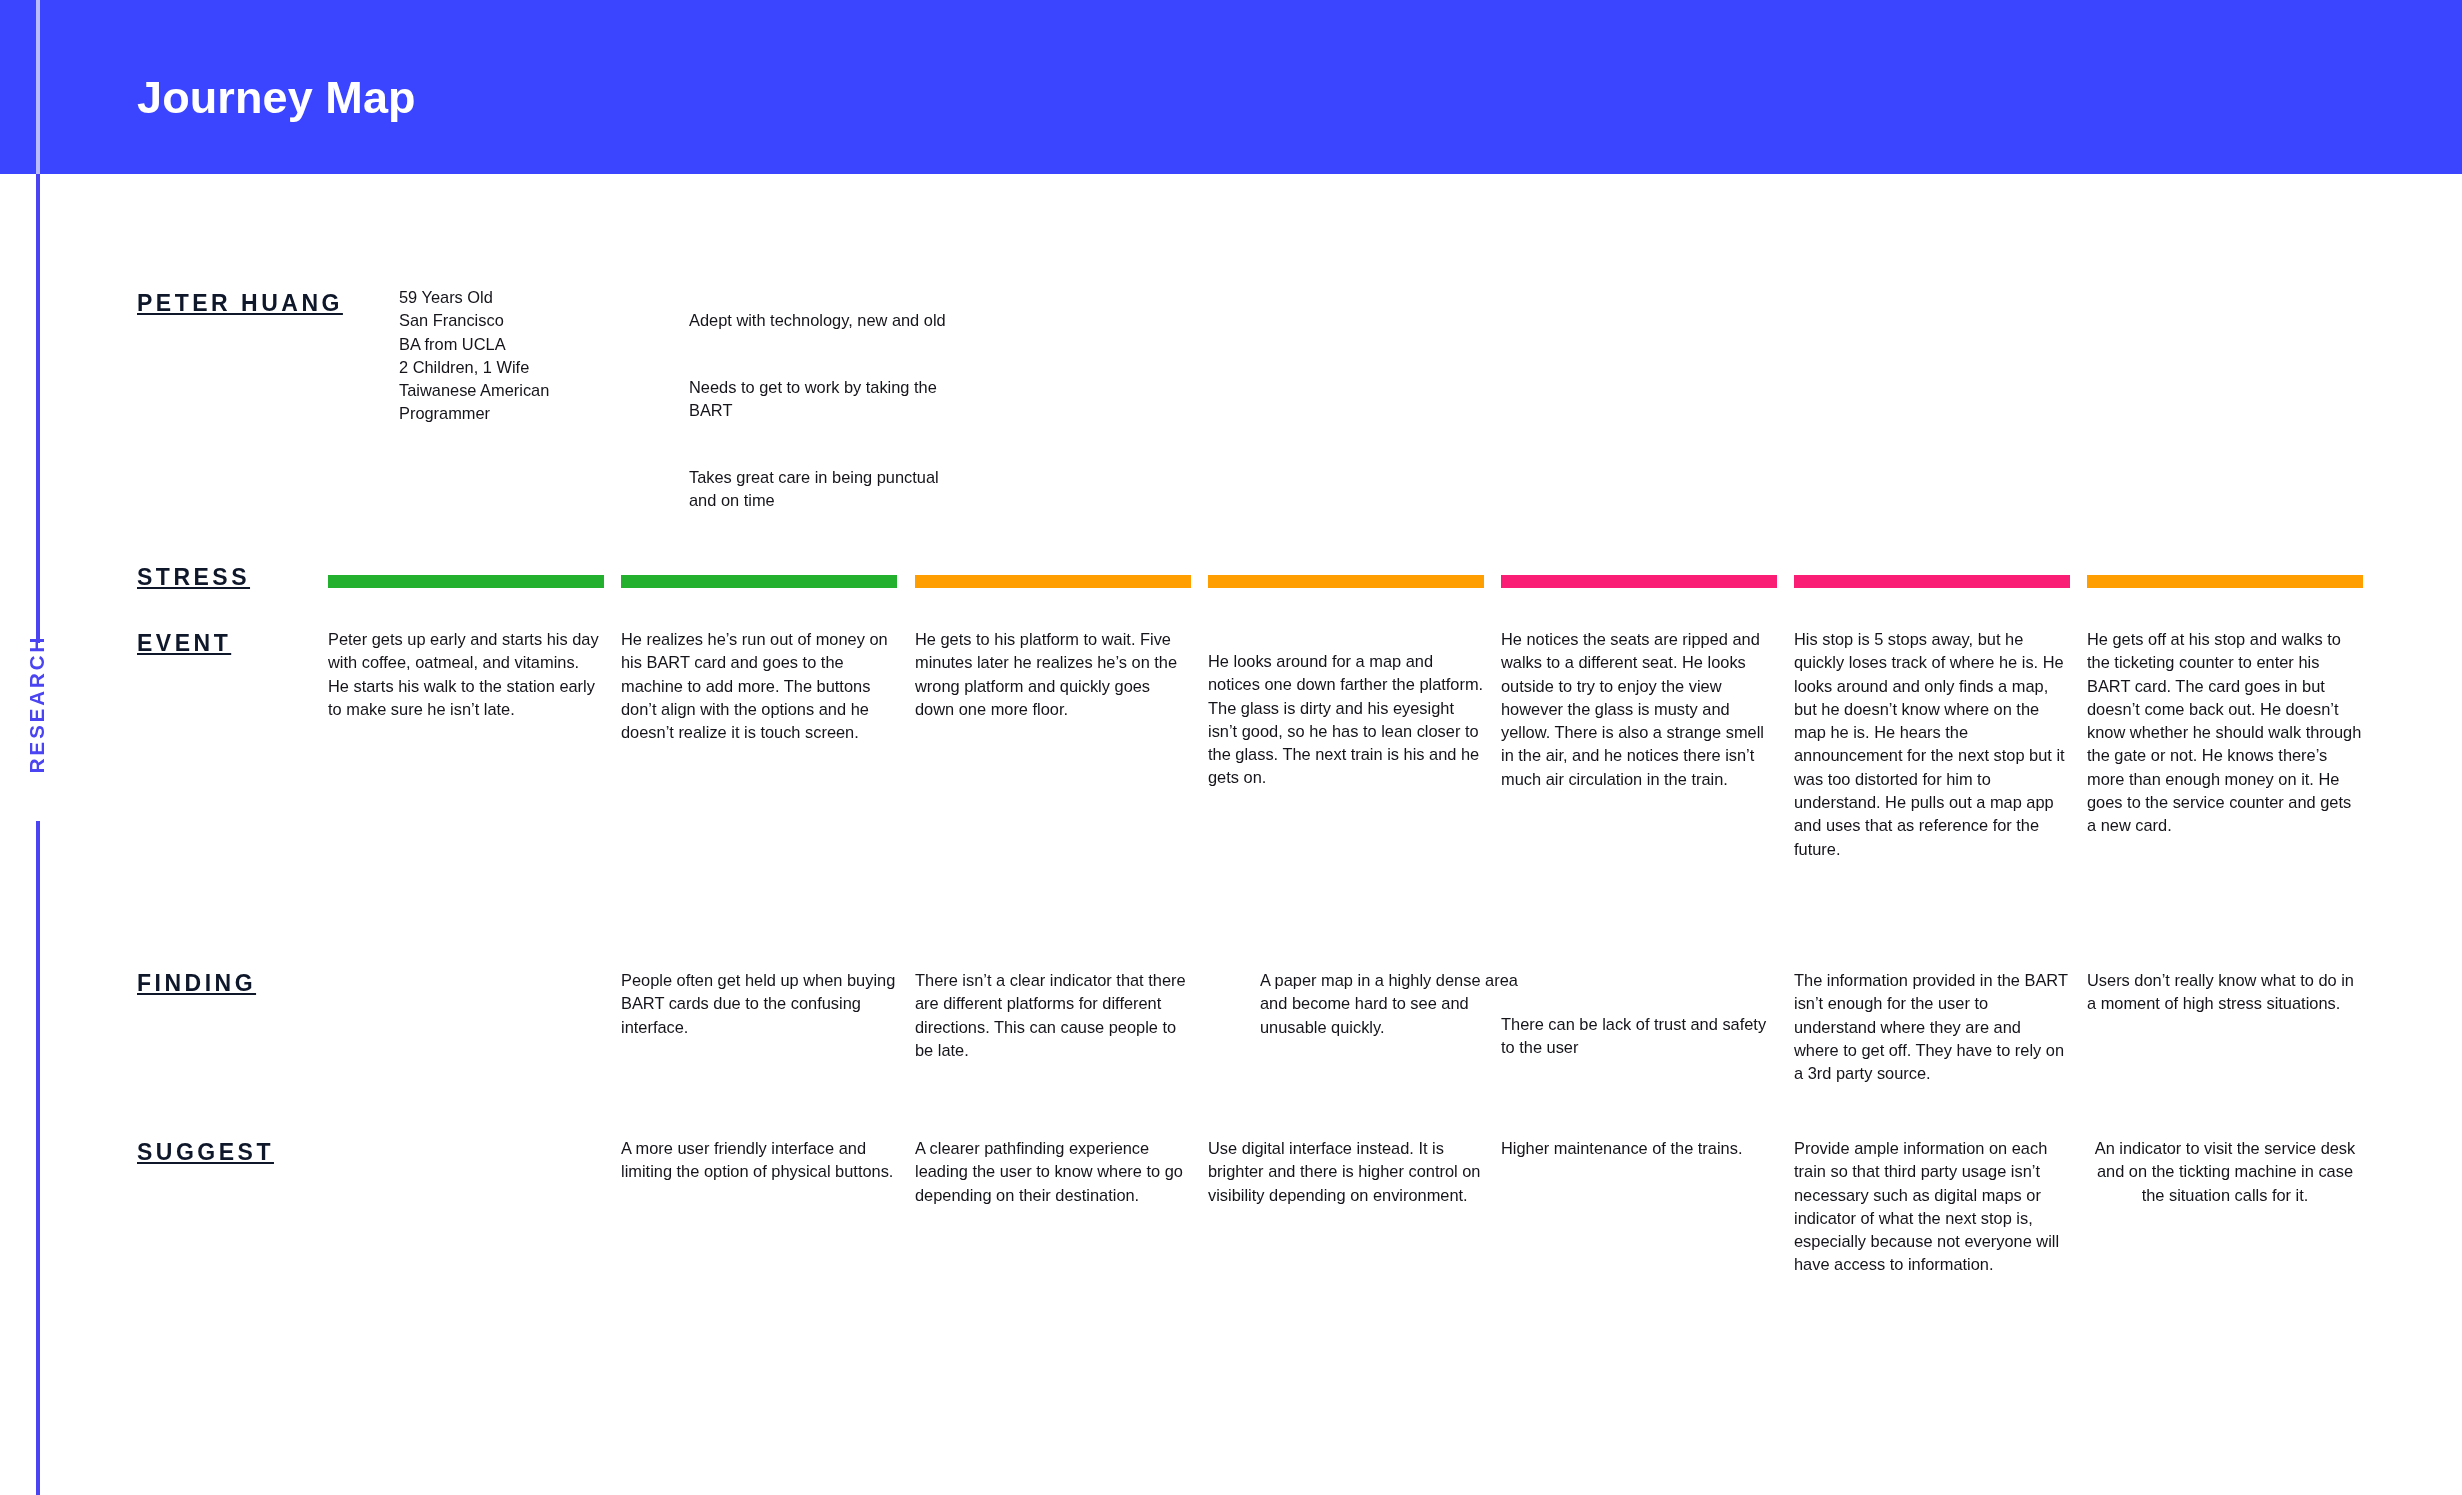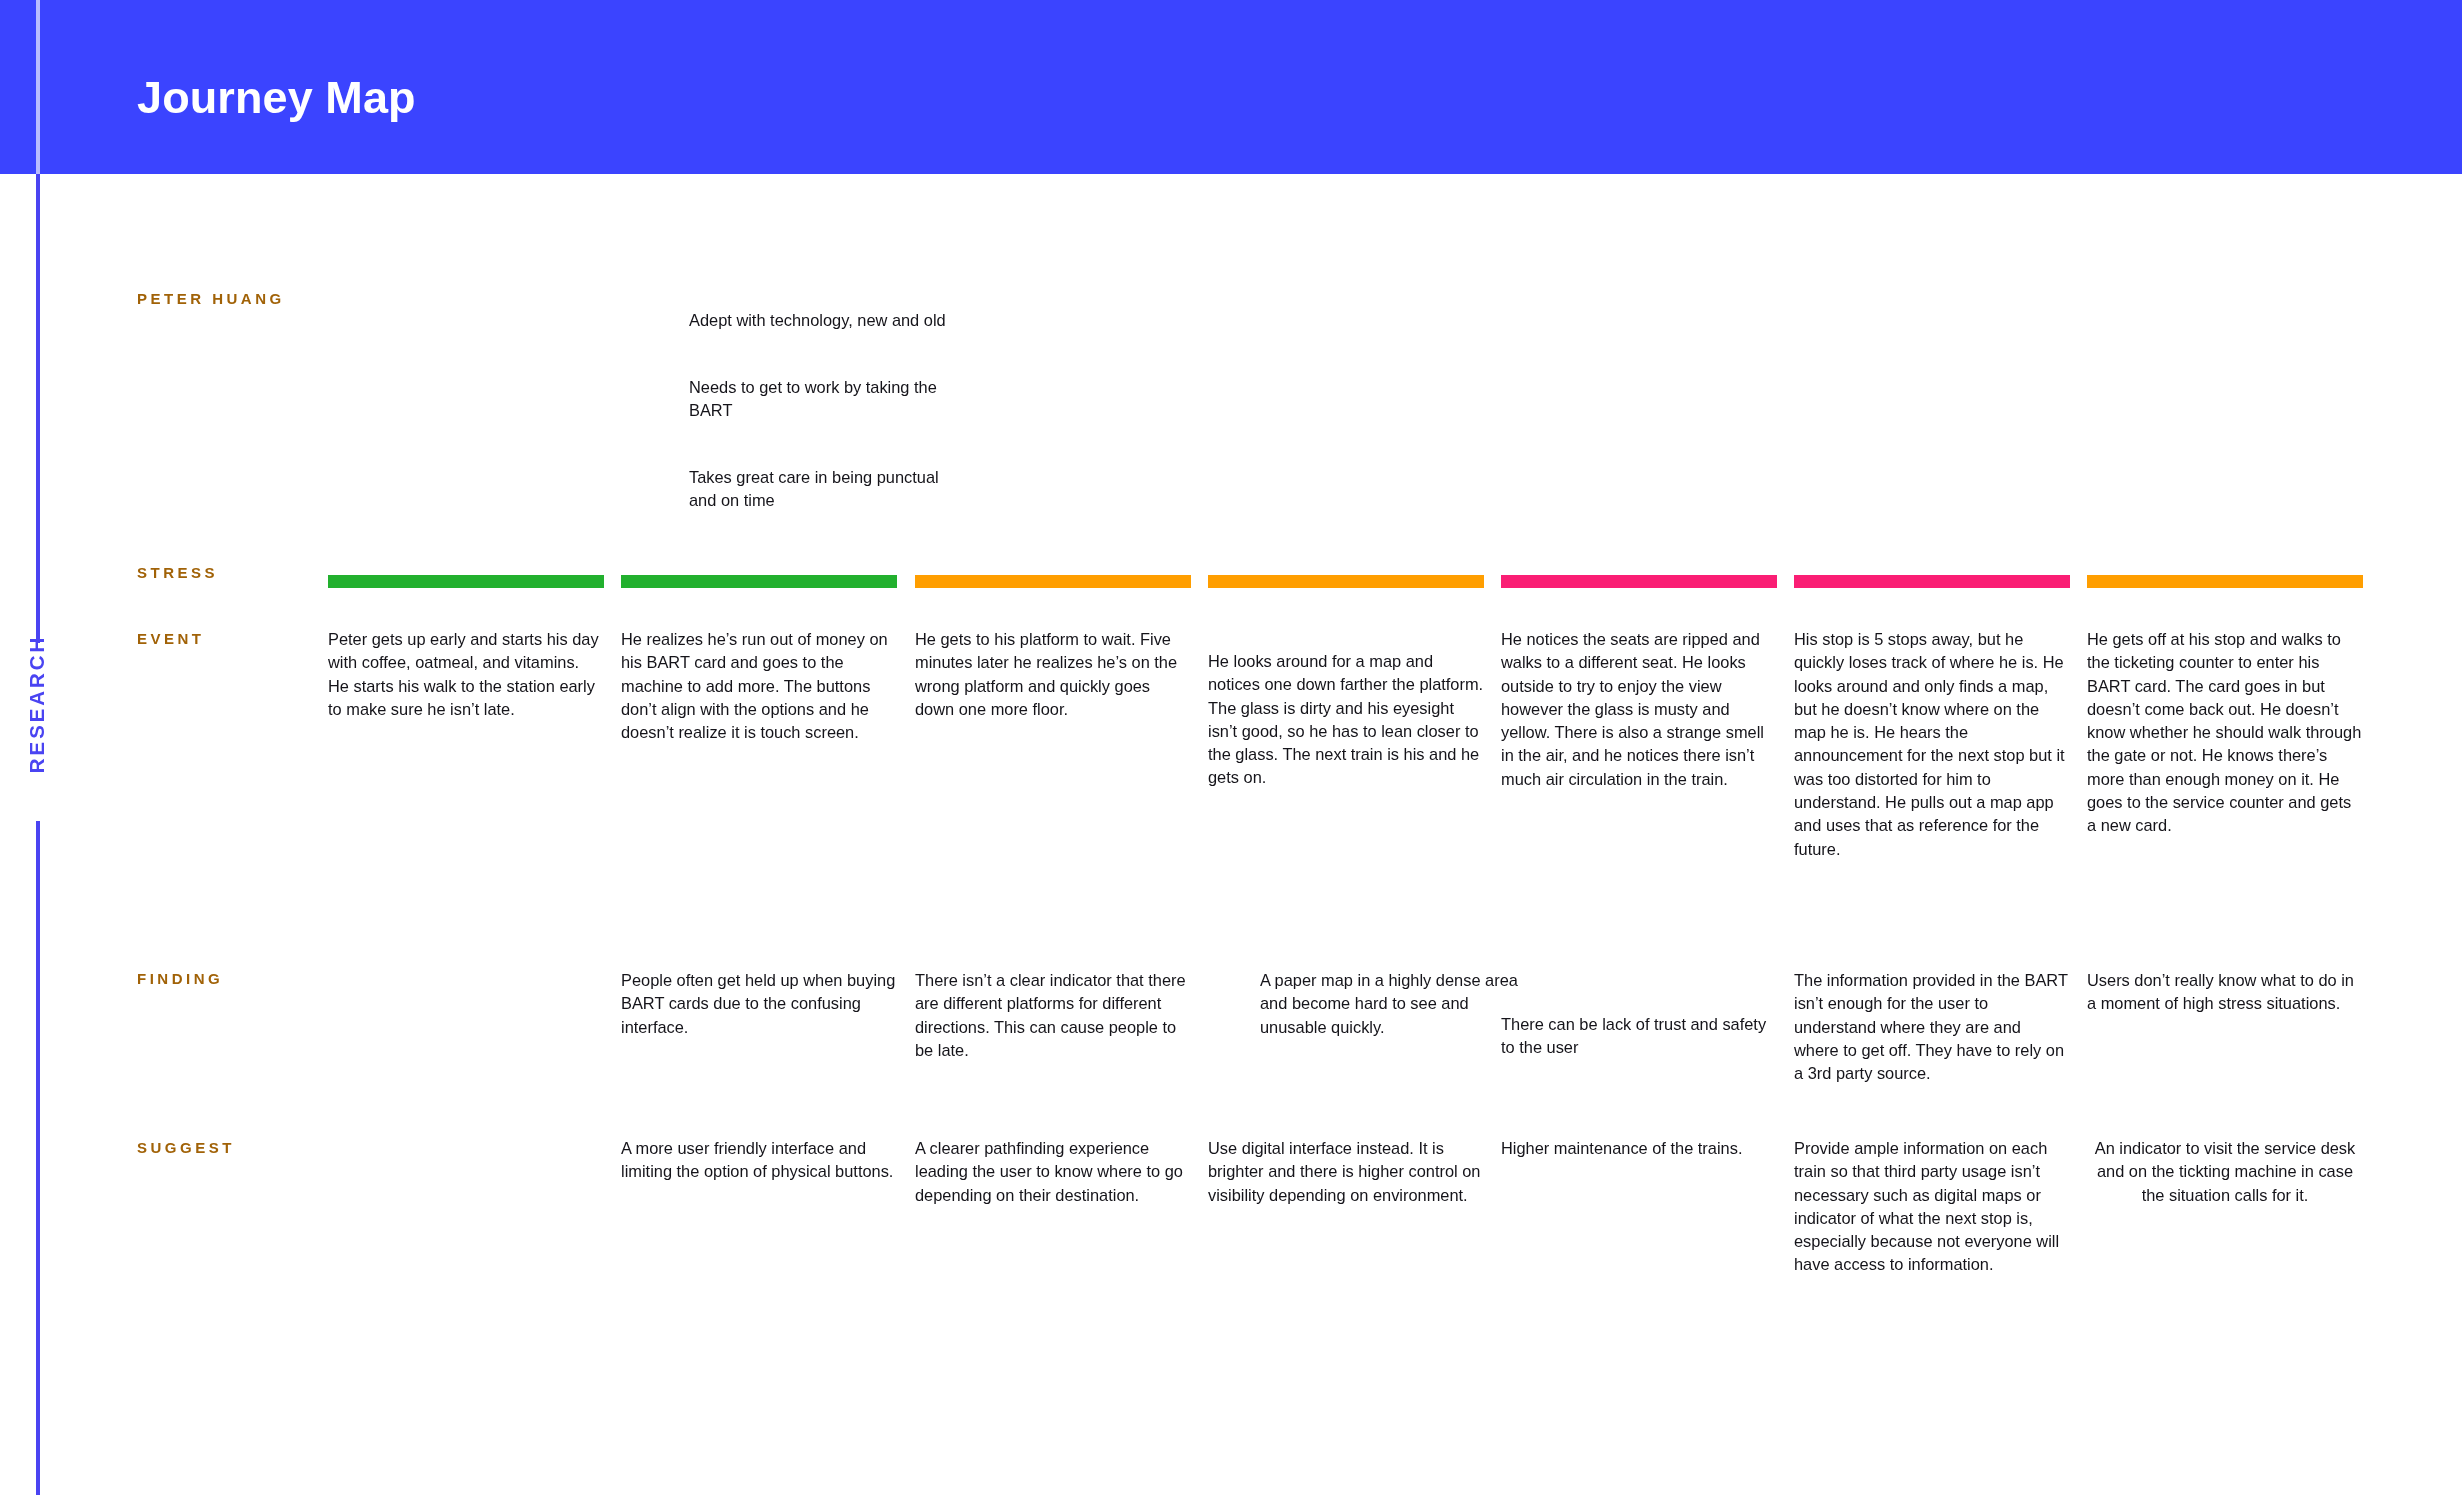--- a/index.html
+++ b/index.html
@@ -74,25 +74,26 @@
     font-size: 20.5px;
     font-weight: bold;
     letter-spacing: 2.9px;
     color: #4A44F2;
     white-space: nowrap;
   }
 
   
   .row-label {
     position: absolute;
-    font-size: 15px;
+    font-size: 23px;
     font-weight: bold;
     letter-spacing: 3.5px;
-    color: #a16207;
+    color: #0f172a;
     white-space: nowrap;
+    text-decoration: underline;
   }
 
   
   .persona-name { left: 137px; top: 290px; }
   .persona-col {
     position: absolute;
     font-size: 16.4px;
     line-height: 1.42;
     color: #15141A;
     white-space: pre-line;
@@ -133,20 +134,26 @@
 
   <div class="header-banner"></div>
   <div class="header-title">Journey Map</div>
 
   <div class="rail-line-top"></div>
   <div class="rail-line-top-inner"></div>
   <div class="rail-line-bottom"></div>
   <div class="rail-label">RESEARCH</div>
 
   <div class="row-label persona-name">PETER HUANG</div>
+  <div class="persona-col persona-facts">59 Years Old
+San Francisco
+BA from UCLA
+2 Children, 1 Wife
+Taiwanese American
+Programmer</div>
   <div class="persona-col persona-traits">
     <div class="trait">Adept with technology, new and old</div>
     <div class="trait">Needs to get to work by taking the BART</div>
     <div class="trait">Takes great care in being punctual and on time</div>
   </div>
 
   <div class="row-label stress-label">STRESS</div>
   <div class="row-label event-label">EVENT</div>
   <div class="row-label finding-label">FINDING</div>
   <div class="row-label suggest-label">SUGGEST</div>

